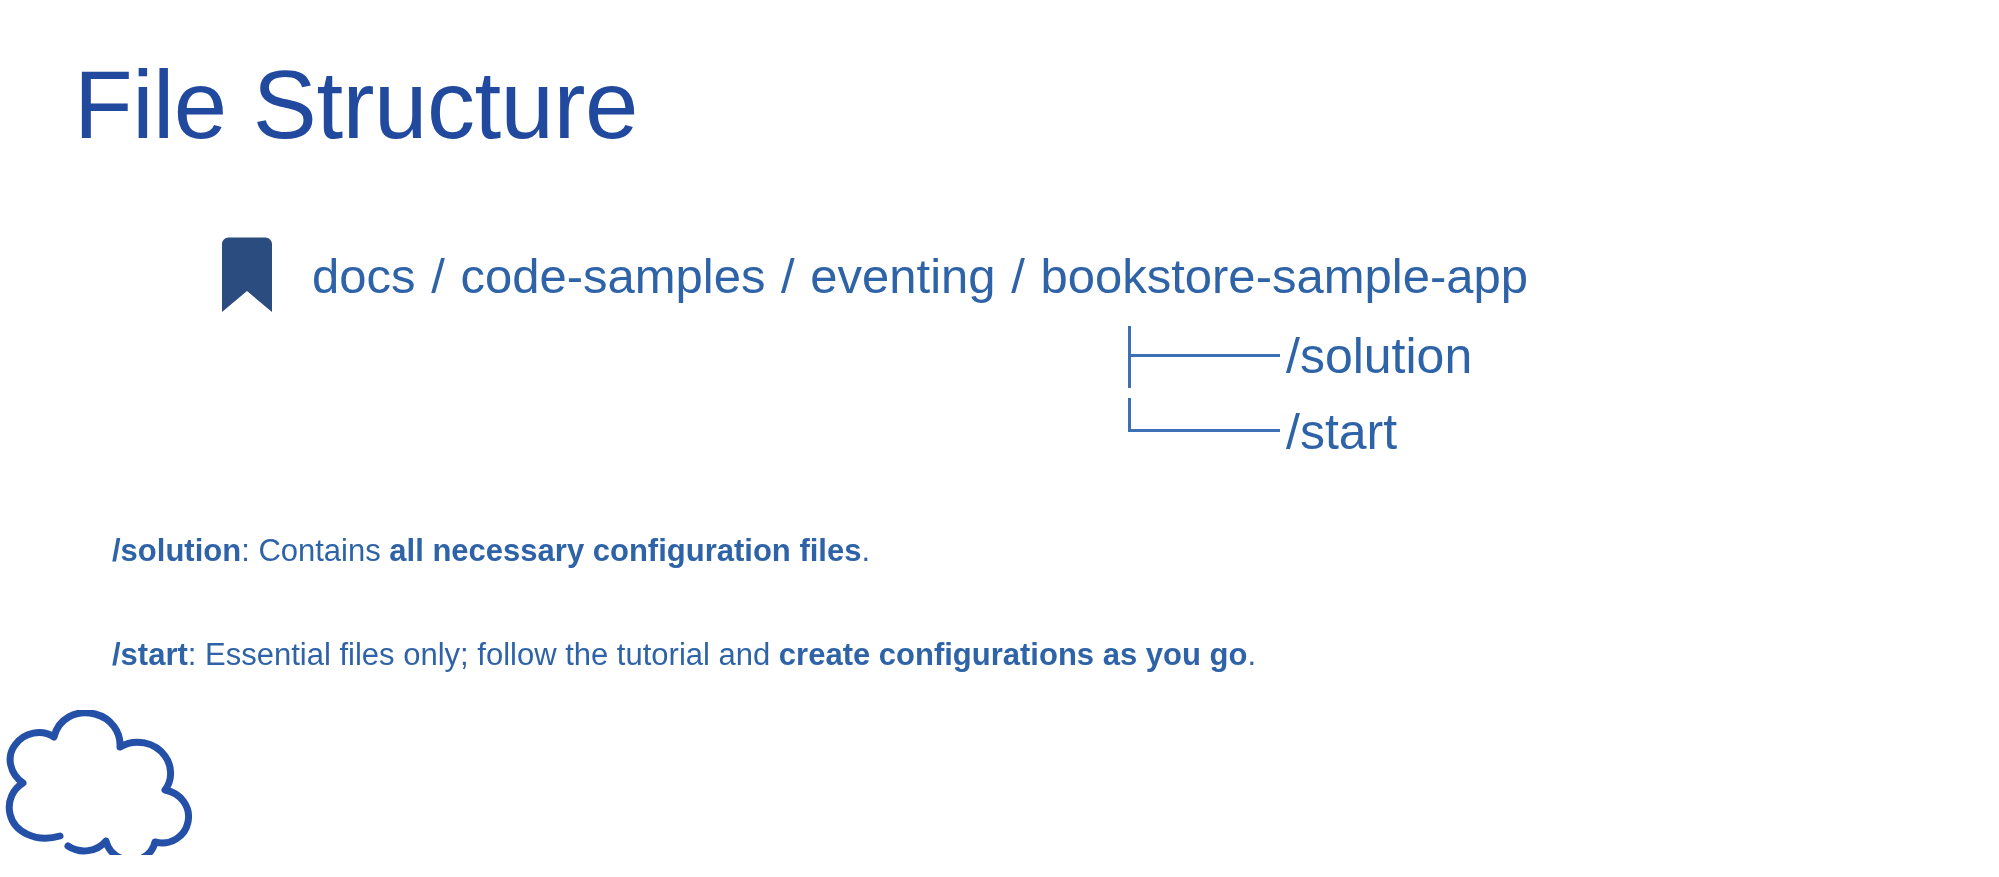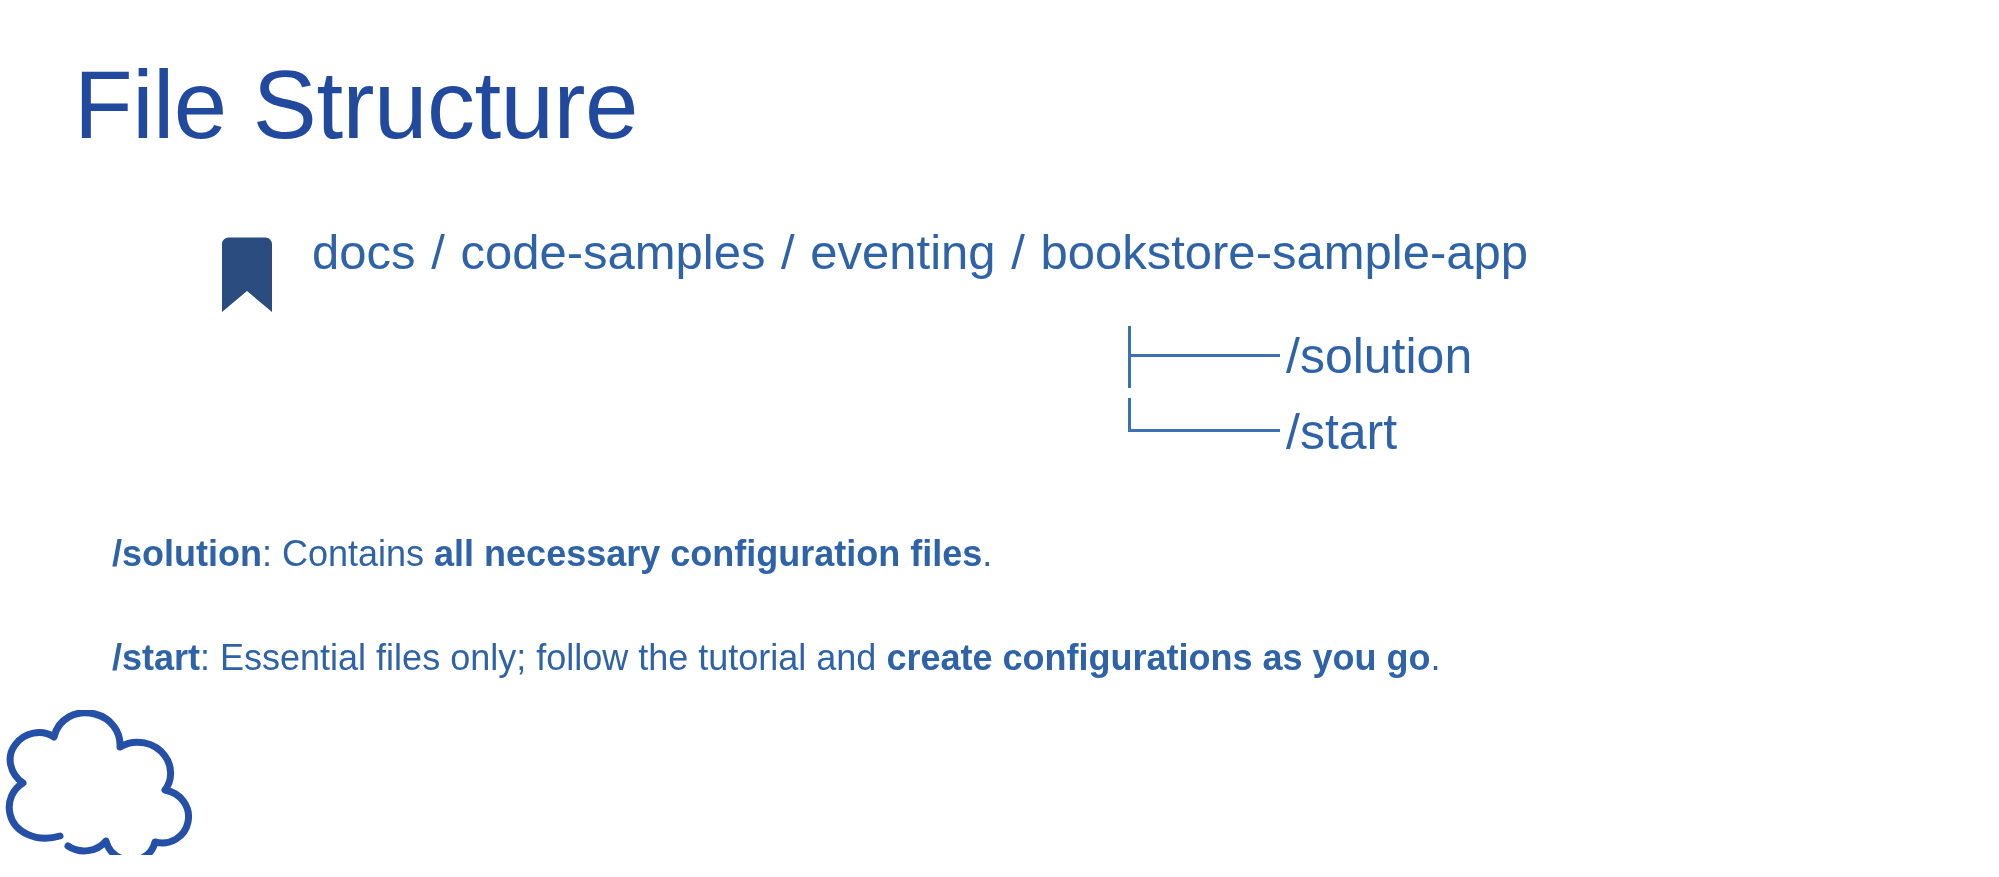--- a/index.html
+++ b/index.html
@@ -39,21 +39,21 @@
 
   
   #bookmark-icon {
     position: absolute;
     left: 218px;
     top: 236px;
   }
   #breadcrumb {
     position: absolute;
     left: 312px;
-    top: 228px;
+    top: 252px;
     font-size: 49px;
     line-height: 1.0;
     color: #2F63A8;
     font-weight: 400;
     white-space: nowrap;
     letter-spacing: 0px;
   }
   #breadcrumb .sep { padding: 0 2px; }
 
   
@@ -86,21 +86,21 @@
     line-height: 1;
     color: #2F63A8;
     font-weight: 400;
     margin-left: 6px;
   }
 
   
   .body-line {
     position: absolute;
     left: 112px;
-    font-size: 36px;
+    font-size: 31px;
     line-height: 1.15;
     color: #2F63A8;
     white-space: nowrap;
     font-weight: 400;
   }
   #body-line-solution { top: 533px; }
   #body-line-start    { top: 637px; }
   .body-line b { font-weight: 700; }
 
   

